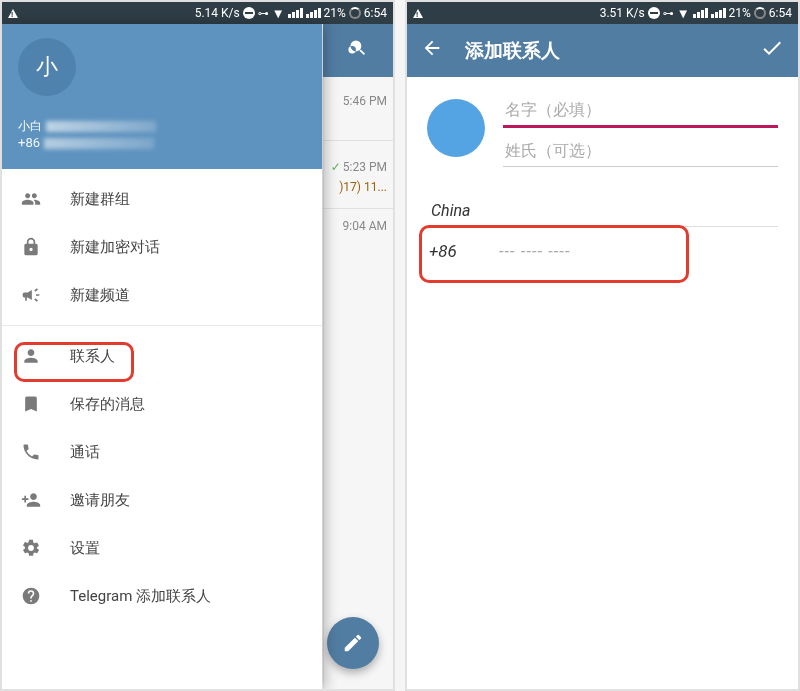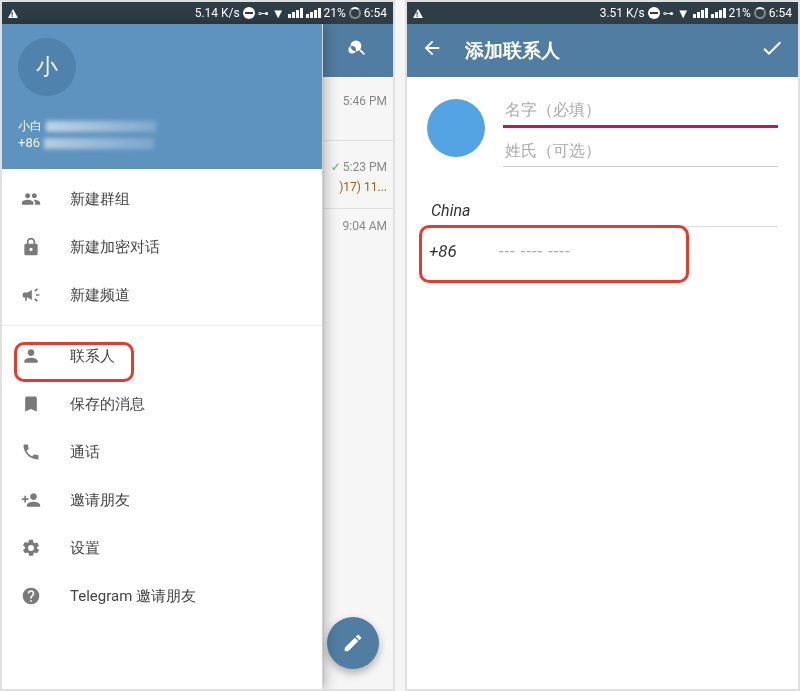--- a/index.html
+++ b/index.html
@@ -291,21 +291,21 @@
             </svg>
           </span>
         <span>设置</span>
       </div>
       <div class="drawer-item">
         <span class="ico">
             <svg class="icon-svg" viewBox="0 0 24 24">
               <path d="M12 2a10 10 0 100 20 10 10 0 000-20zm1 17h-2v-2h2v2zm2.07-7.75l-.9.92C13.45 12.9 13 13.5 13 15h-2v-.5c0-1.1.45-2.1 1.17-2.83l1.24-1.26A1.98 1.98 0 0012 7a2 2 0 00-2 2H8a4 4 0 018 0c0 .88-.36 1.68-.93 2.25z"></path>
             </svg>
           </span>
-        <span>Telegram 邀请朋友</span>
+        <span>Telegram 添加联系人</span>
       </div>
     </div>
   </div>
 
   <div class="highlight-box" style="top:340px; left:12px; width:120px; height:40px"></div>
 </div>
 
 <div class="phone right-phone">
   <div class="status-bar">
     <div class="status-left">

